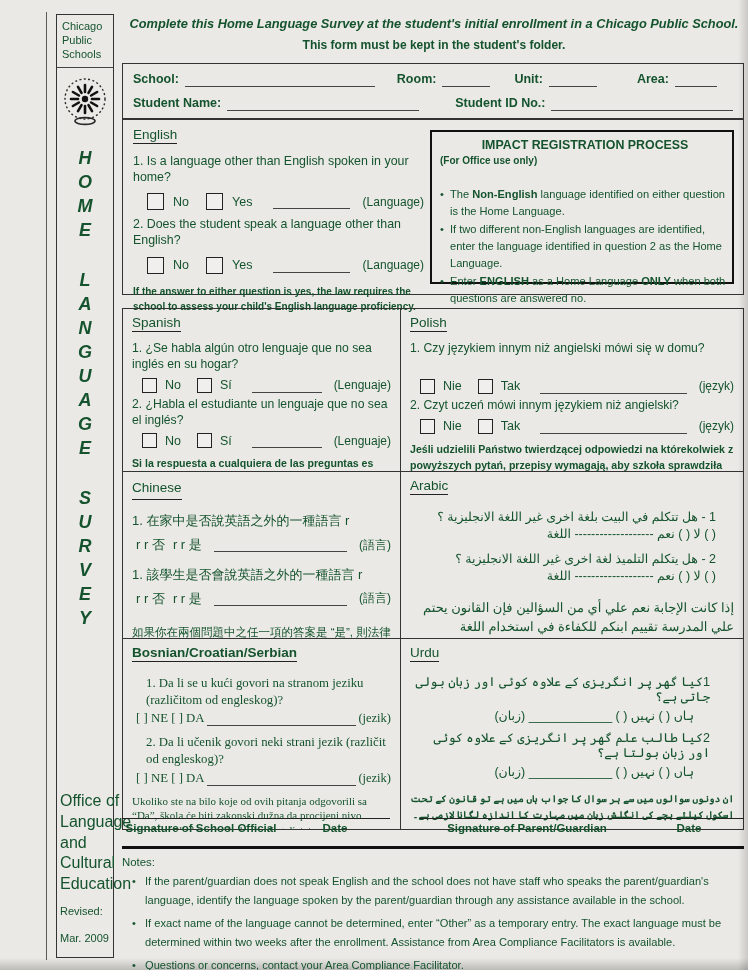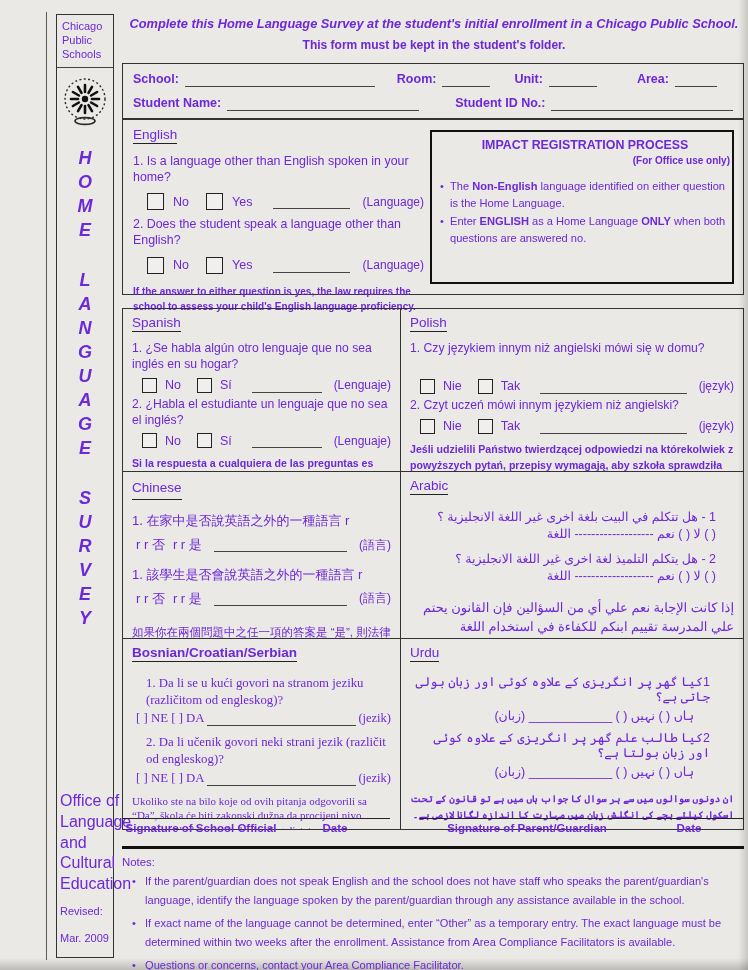--- a/index.html
+++ b/index.html
@@ -1,17 +1,17 @@
 <!DOCTYPE html>
 <html><head>
 <meta charset="utf-8">
 <style>
   html,body{margin:0;padding:0;}
   #page{position:relative;width:748px;height:970px;background:#eae9e5;
-        font-family:"Liberation Sans",sans-serif;color:#6d28d9;overflow:hidden;}
+        font-family:"Liberation Sans",sans-serif;color:#14532d;overflow:hidden;}
   #page::after{content:"";position:absolute;right:0;top:0;width:10px;height:100%;
         background:linear-gradient(to right,rgba(0,0,0,0),rgba(0,0,0,0.14));pointer-events:none;}
   #page::before{content:"";position:absolute;left:0;bottom:0;width:100%;height:12px;
         background:linear-gradient(to bottom,rgba(0,0,0,0),rgba(0,0,0,0.20));pointer-events:none;}
   .vrule{position:absolute;left:46px;top:12px;width:1px;height:948px;background:#5a5a58;}
 
   
   #sidebar{position:absolute;left:56px;top:14px;width:58px;height:944px;border:1px solid #333;box-sizing:border-box;}
   .org{padding:5px 4px 6px 5px;font-size:11px;line-height:1.25;border-bottom:1px solid #444;}
   .seal{display:block;margin:8px auto 0 auto;}
@@ -41,21 +41,21 @@
   .cbrow{display:flex;align-items:center;gap:9px;margin:8px 0 6px 14px;}
   .cb{width:17px;height:17px;border:1.6px solid #222;box-sizing:border-box;flex:0 0 auto;background:rgba(255,255,255,0.3);}
   .cb.sm{width:15px;height:15px;}
   .cblbl{font-size:12.5px;margin-right:8px;}
   .cbrow .blank{flex:1;margin:0 4px;}
   .hint{font-size:12px;white-space:nowrap;}
   .secnote{font-weight:700;font-size:10px;line-height:1.55;margin-top:10px;}
 
   #impact{width:304px;margin:10px 9px 10px 0;border:2.5px solid #111;padding:6px 2px 4px 8px;box-sizing:border-box;}
   .imptitle{text-align:center;font-weight:700;font-size:12.4px;}
-  .impsub{text-align:right;font-weight:700;font-size:10px;margin-top:3px;margin-bottom:12px;}
+  .impsub{text-align:left;font-weight:700;font-size:10px;margin-top:3px;margin-bottom:20px;}
   .blist{margin:0;padding:0;}
   .blist li{list-style:none;position:relative;padding-left:10px;margin-bottom:2px;font-size:11.1px;line-height:1.5;}
   .blist li::before{content:"\2022";position:absolute;left:0;}
 
   
   #grid{left:122px;top:308px;width:622px;display:grid;grid-template-columns:278px 1fr;grid-template-rows:163px 167px 190px;}
   .cell{border-right:1px solid #333;border-bottom:1px solid #333;padding:6px 9px;box-sizing:border-box;overflow:hidden;font-size:12.2px;}
   .cell.last-col{border-right:none;}
   .cell.last-row{border-bottom:none;}
   .cell .cbrow{margin:5px 0 4px 10px;gap:8px;}
@@ -187,20 +187,21 @@
         <span class="blank"></span>
         <span class="hint">(Language)</span>
       </div>
       <div class="secnote">If the answer to either question is yes, the law requires the school to assess your child's English language proficiency.</div>
     </div>
     <div id="impact">
       <div class="imptitle">IMPACT REGISTRATION PROCESS</div>
       <div class="impsub">(For Office use only)</div>
       <ul class="blist">
         <li><span>The </span><span style="font-weight: 700;">Non-English</span><span> language identified on either question is the Home Language.</span></li>
+        <li><span>If two different non-English languages are identified, enter the language identified in question 2 as the Home Language.</span></li>
         <li><span>Enter </span><span style="font-weight: 700;">ENGLISH</span><span> as a Home Language </span><span style="font-weight: 700;">ONLY</span><span> when both questions are answered no.</span></li>
       </ul>
     </div>
   </div>
 
   <div id="grid" class="box" style="border-top:none;border-left:1px solid #333;border-right:1px solid #333;border-bottom:1px solid #333;border-top:1px solid #333;">
 
     <div class="cell">
       <span class="sechead">Spanish</span>
       <div class="qrow">1. ¿Se habla algún otro lenguaje que no sea inglés en su hogar?</div>

